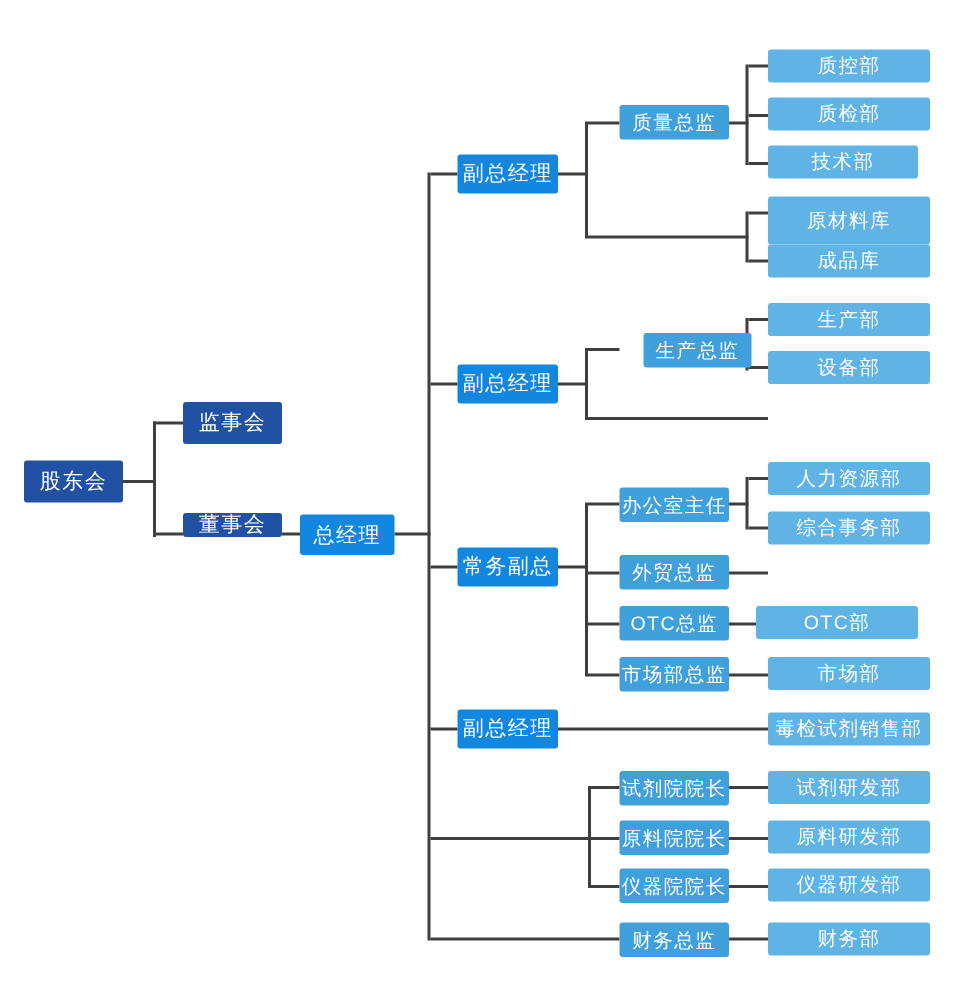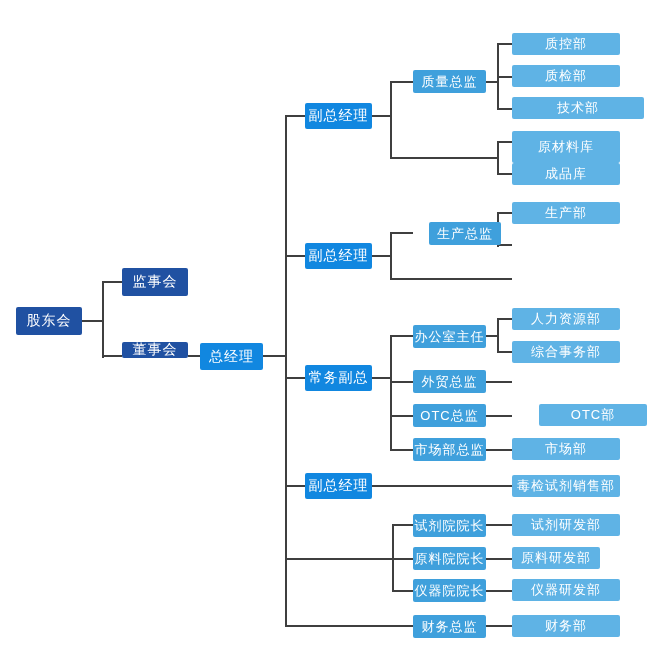--- a/index.html
+++ b/index.html
@@ -110,27 +110,28 @@
   <div class="box lv3" style="left:413px;top:370px;width:73px;height:23px">外贸总监</div>
   <div class="box lv3" style="left:413px;top:404px;width:73px;height:23px">OTC总监</div>
   <div class="box lv3" style="left:413px;top:438px;width:73px;height:23px">市场部总监</div>
   <div class="box lv3" style="left:413px;top:514px;width:73px;height:23px">试剂院院长</div>
   <div class="box lv3" style="left:413px;top:547px;width:73px;height:23px">原料院院长</div>
   <div class="box lv3" style="left:413px;top:579px;width:73px;height:23px">仪器院院长</div>
   <div class="box lv3" style="left:413px;top:615px;width:73px;height:23px">财务总监</div>
 
   <div class="box lv4" style="left:512px;top:33px;width:108px;height:22px">质控部</div>
   <div class="box lv4" style="left:512px;top:65px;width:108px;height:22px">质检部</div>
-  <div class="box lv4" style="left:512px;top:97px;width:132px;height:22px">技术部</div>
+  <div class="box lv4" style="left:512px;top:97px;width:100px;height:22px">技术部</div>
   <div class="box lv4" style="left:512px;top:131px;width:108px;height:32px">原材料库</div>
   <div class="box lv4" style="left:512px;top:163px;width:108px;height:22px">成品库</div>
   <div class="box lv4" style="left:512px;top:202px;width:108px;height:22px">生产部</div>
+  <div class="box lv4" style="left:512px;top:234px;width:108px;height:22px">设备部</div>
   <div class="box lv4" style="left:512px;top:308px;width:108px;height:22px">人力资源部</div>
   <div class="box lv4" style="left:512px;top:341px;width:108px;height:22px">综合事务部</div>
-  <div class="box lv4" style="left:539px;top:404px;width:108px;height:22px">OTC部</div>
+  <div class="box lv4" style="left:504px;top:404px;width:108px;height:22px">OTC部</div>
   <div class="box lv4" style="left:512px;top:438px;width:108px;height:22px">市场部</div>
   <div class="box lv4" style="left:512px;top:475px;width:108px;height:22px">毒检试剂销售部</div>
   <div class="box lv4" style="left:512px;top:514px;width:108px;height:22px">试剂研发部</div>
-  <div class="box lv4" style="left:512px;top:547px;width:88px;height:22px">原料研发部</div>
+  <div class="box lv4" style="left:512px;top:547px;width:108px;height:22px">原料研发部</div>
   <div class="box lv4" style="left:512px;top:579px;width:108px;height:22px">仪器研发部</div>
   <div class="box lv4" style="left:512px;top:615px;width:108px;height:22px">财务部</div>
 
 </div>
 
 </body></html>

